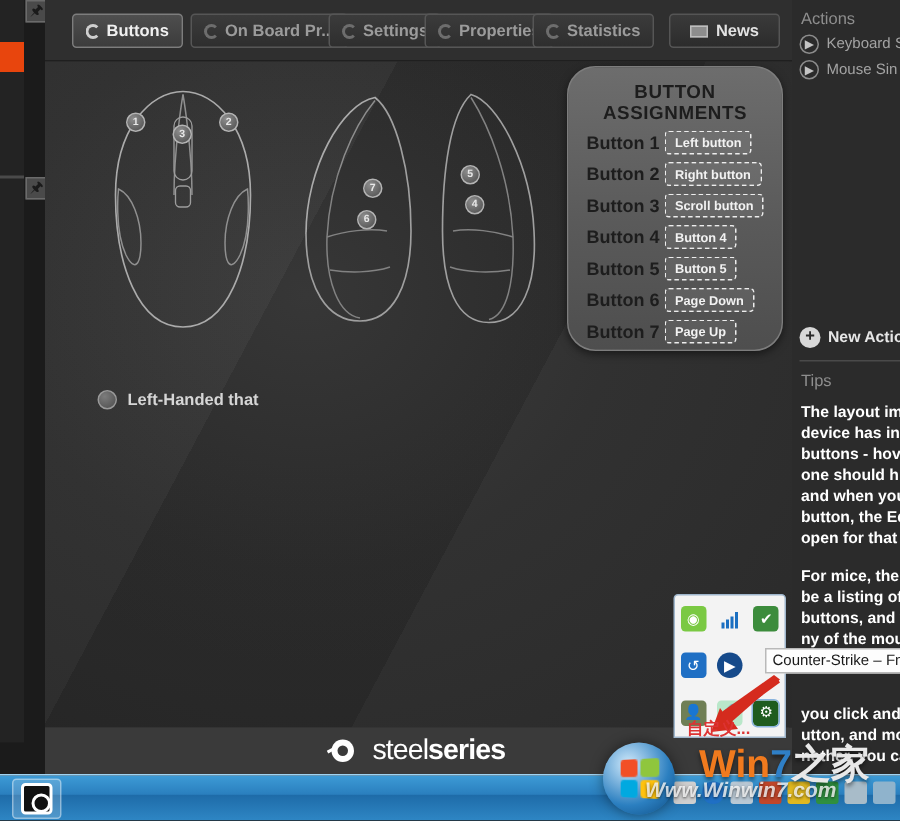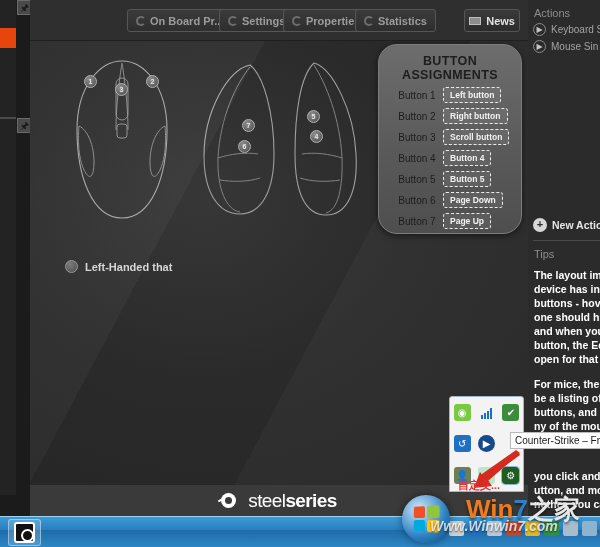--- a/index.html
+++ b/index.html
@@ -67,21 +67,21 @@
   .tab .tico {
     width: 10px; height: 10px; border-radius: 50%;
     border: 2px solid #6d6d6d; border-right-color: transparent;
     display: inline-block;
   }
   .tab.active .tico { border-color: #cfcfcf; border-right-color: transparent; }
   .newsbtn {
     position: absolute; right: 8px; top: 9px; height: 23px;
     background: linear-gradient(#3a3a3a, #2c2c2c);
     border: 1px solid #555; border-radius: 3px;
-    display: flex; align-items: center; gap: 5px; padding: 0 4px;
+    display: flex; align-items: center; gap: 5px; padding: 0 13px;
     color: #e2e2e2; font-size: 11px; font-weight: bold;
   }
   .newsbtn .nico {
     width: 12px; height: 8px; background: #8d8d8d;
     border: 1px solid #bdbdbd;
   }
 
   
   .canvas {
     position: absolute; left: 0; top: 41px; width: 498px; height: 444px;
@@ -124,21 +124,21 @@
     z-index: 6;
   }
   .assign h2 {
     text-align: center; color: #1d1d1d; font-size: 12.5px;
     font-weight: bold; letter-spacing: .4px; margin-top: 9px;
   }
   .arow {
     display: flex; align-items: center; margin-top: 5px; padding-left: 12px;
   }
   .arow .alabel {
-    width: 52px; color: #1d1d1d; font-size: 10px; font-weight: normal; text-align: center;
+    width: 52px; color: #1d1d1d; font-size: 12px; font-weight: bold;
   }
   .arow .aval {
     color: #f2f2f2; font-size: 8.5px; font-weight: bold;
     border: 1px dashed #ededed; border-radius: 3px;
     padding: 2px 6px; background: rgba(255,255,255,.07);
     white-space: nowrap;
   }
 
   
   .footer {
@@ -298,20 +298,24 @@
   <div class="desktop-orange"></div>
   <div class="desktop-div"></div>
   <div class="pin p1">🖈</div>
   <div class="pin p2">🖈</div>
 
   <div class="app">
 
     <div class="app-main">
 
       <div class="tabbar">
+        <div class="tab active" style="left:18px">
+          <span class="tico"></span>
+          <span>Buttons</span>
+        </div>
         <div class="tab" style="left:97px">
           <span class="tico"></span>
           <span>On Board Pr...</span>
         </div>
         <div class="tab" style="left:189px">
           <span class="tico"></span>
           <span>Settings</span>
         </div>
         <div class="tab" style="left:253px">
           <span class="tico"></span>

